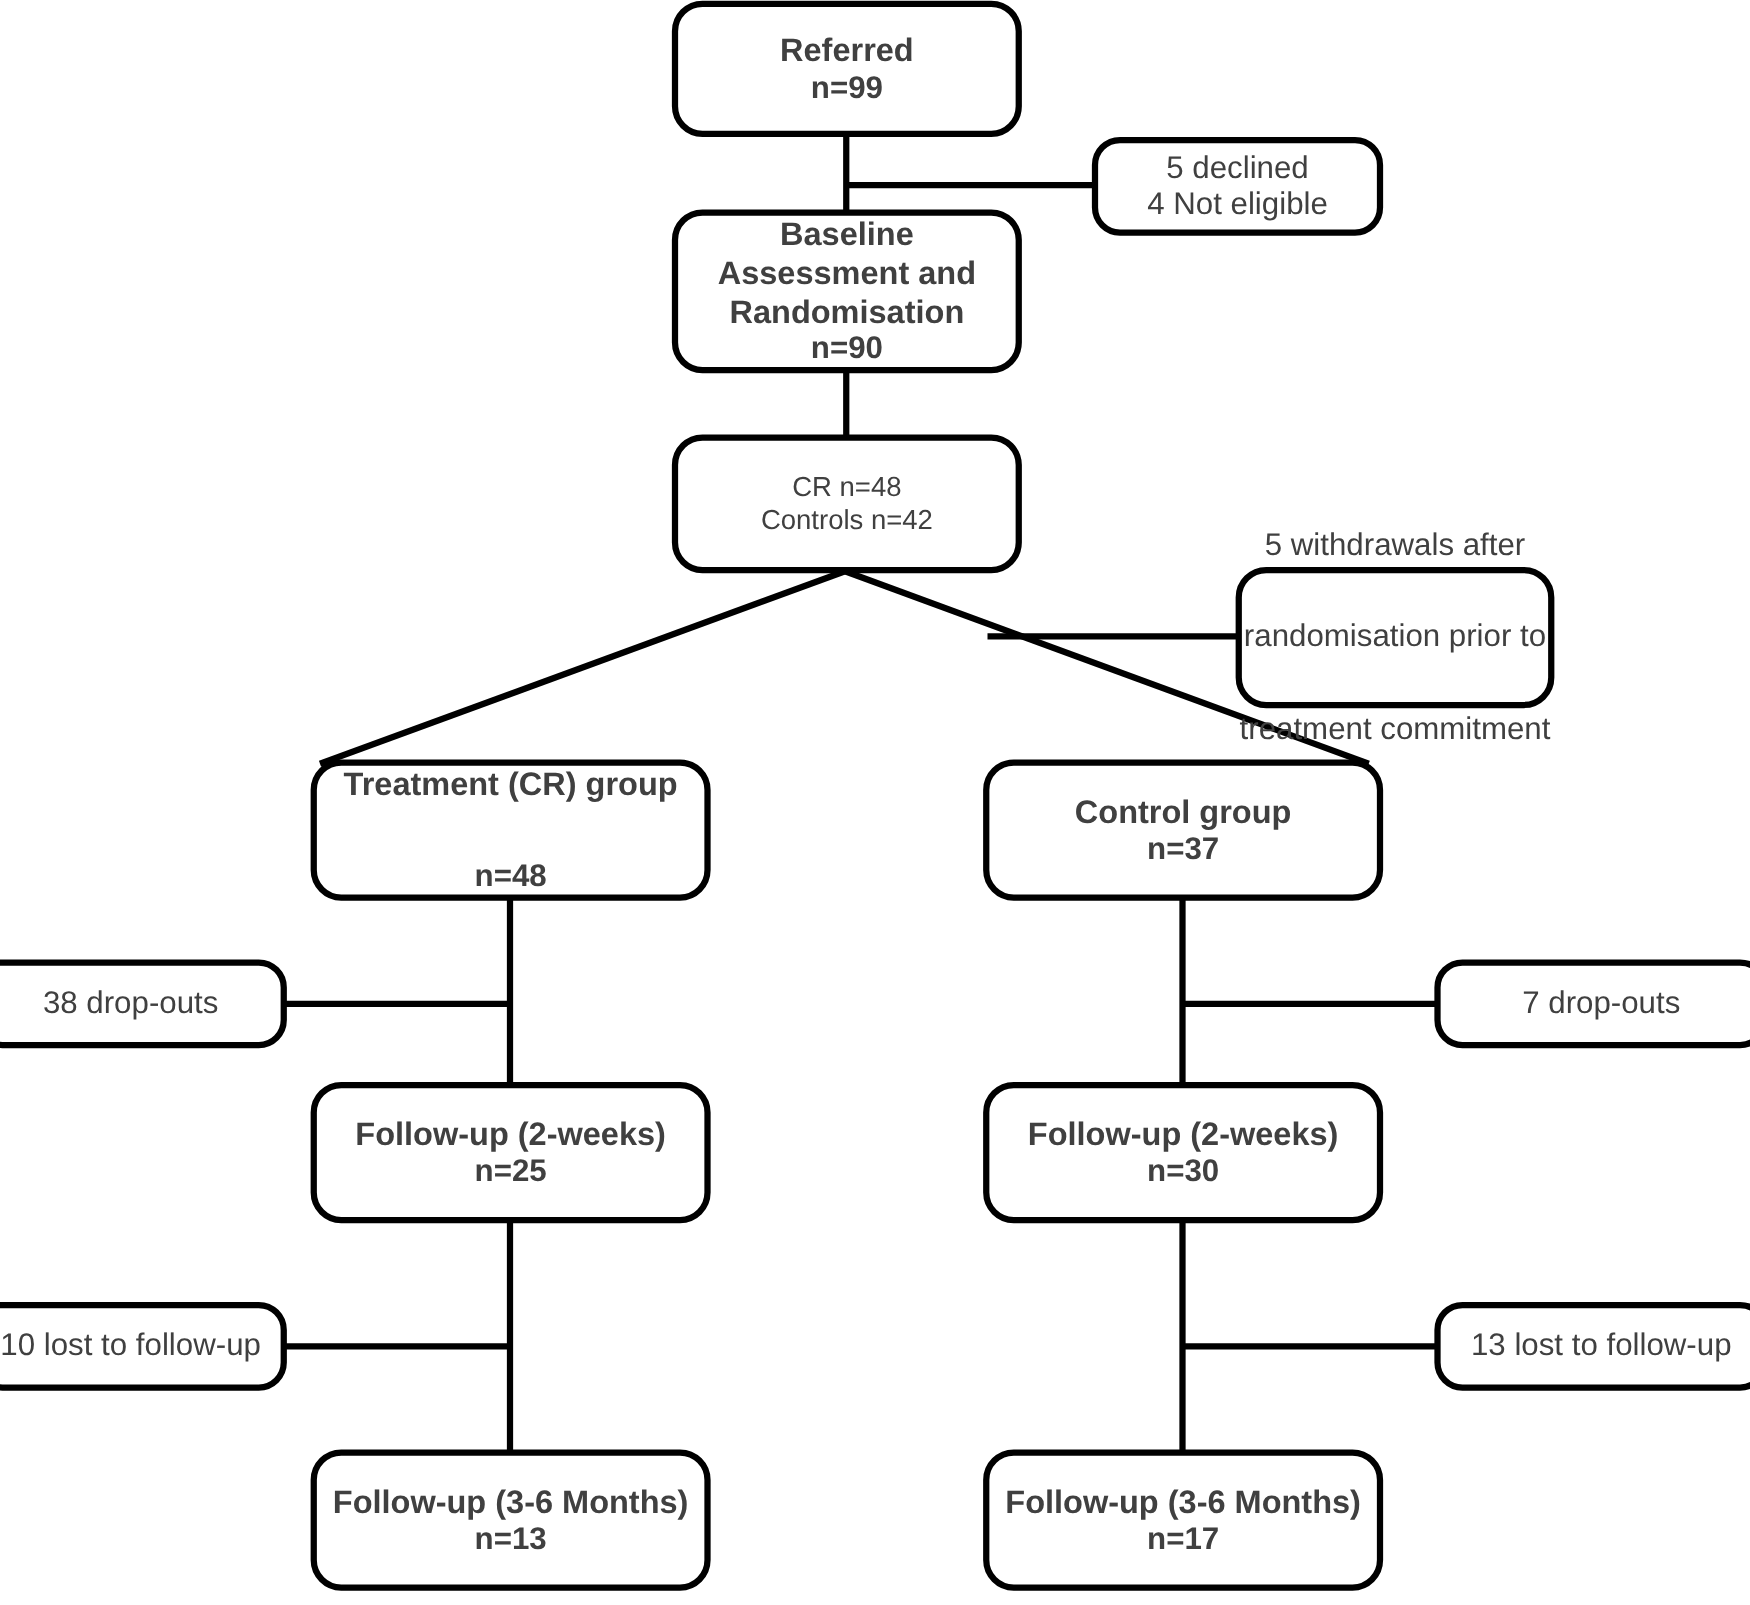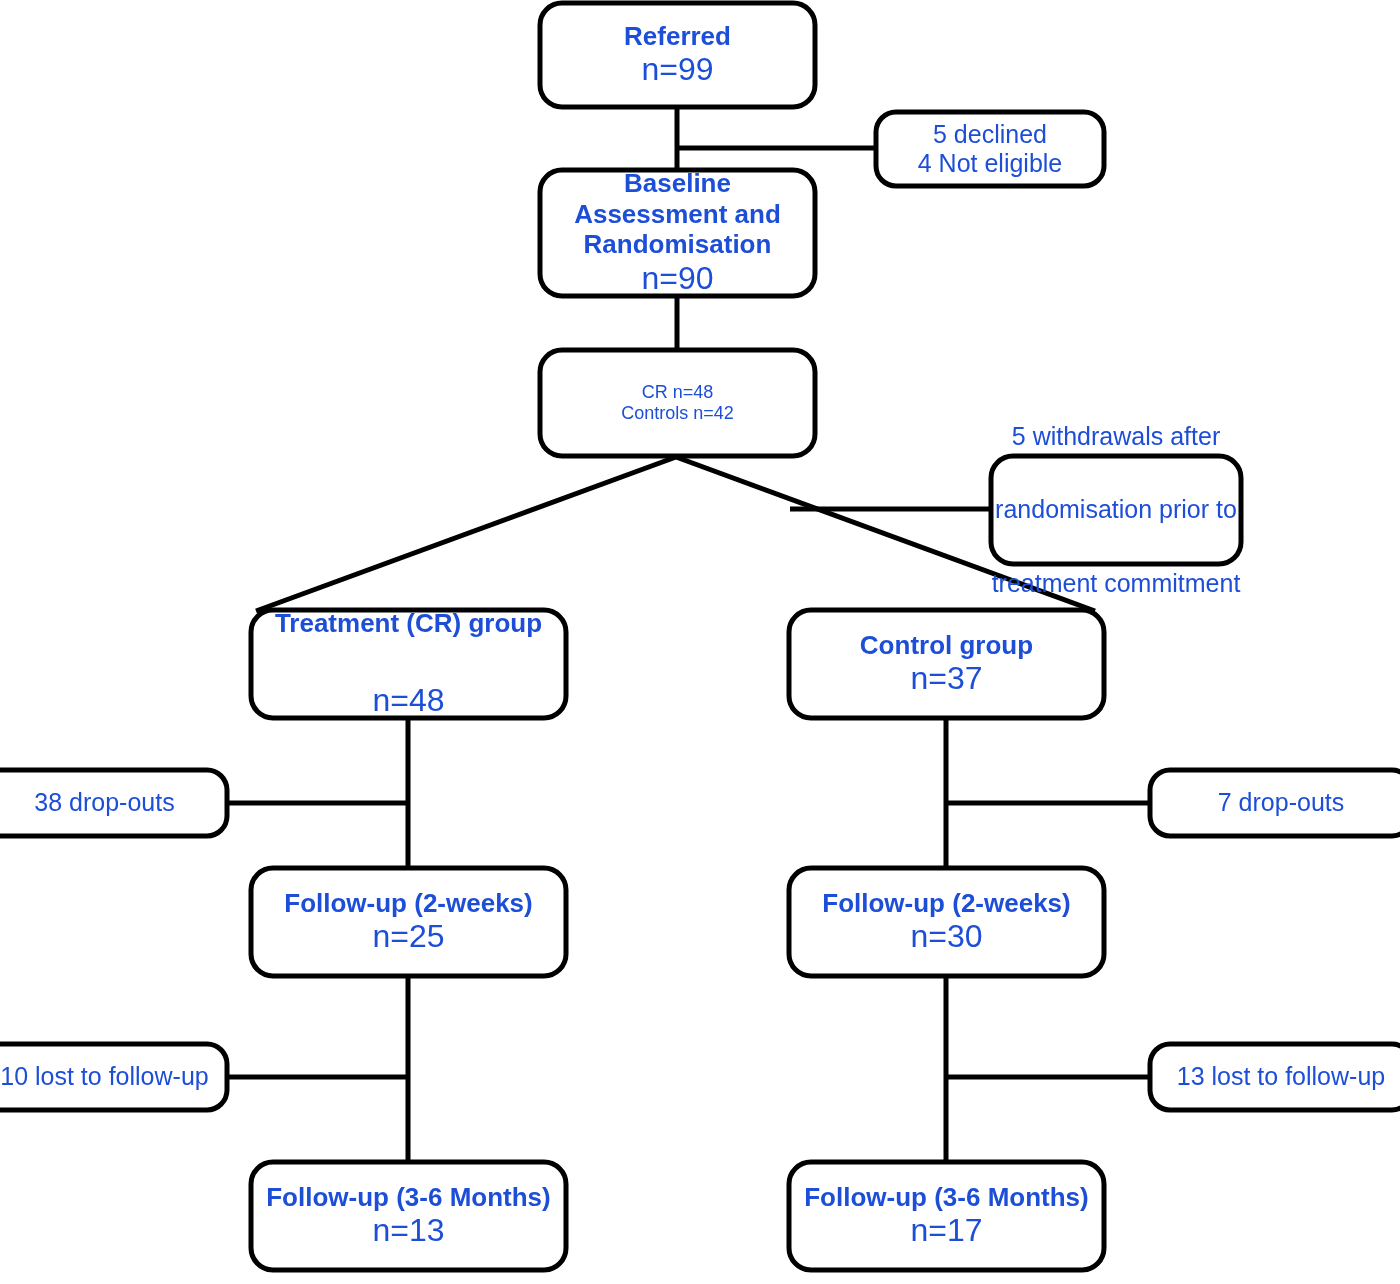--- a/index.html
+++ b/index.html
@@ -33,41 +33,41 @@
     fill: none;
     stroke-linecap: butt;
   }
   .node-text {
     position: absolute;
     display: flex;
     flex-direction: column;
     align-items: center;
     justify-content: center;
     text-align: center;
-    color: #1d4ed8;
+    color: #404040;
     box-sizing: border-box;
     pointer-events: none;
     line-height: 1.18;
   }
   .t-bold {
     font-weight: bold;
   }
   .fs-main {
     font-size: 26px;
   }
   .fs-n {
-    font-size: 32px;
-    font-weight: normal;
+    font-size: 25px;
+    font-weight: bold;
   }
   .fs-side {
     font-size: 25px;
     font-weight: normal;
   }
   .fs-mid {
-    font-size: 18px;
+    font-size: 22px;
     font-weight: normal;
   }
 </style>
 </head>
 <body>
 
 <div id="flow-root">
 
   <svg class="flow-canvas" viewBox="0 0 1400 1284">
 

